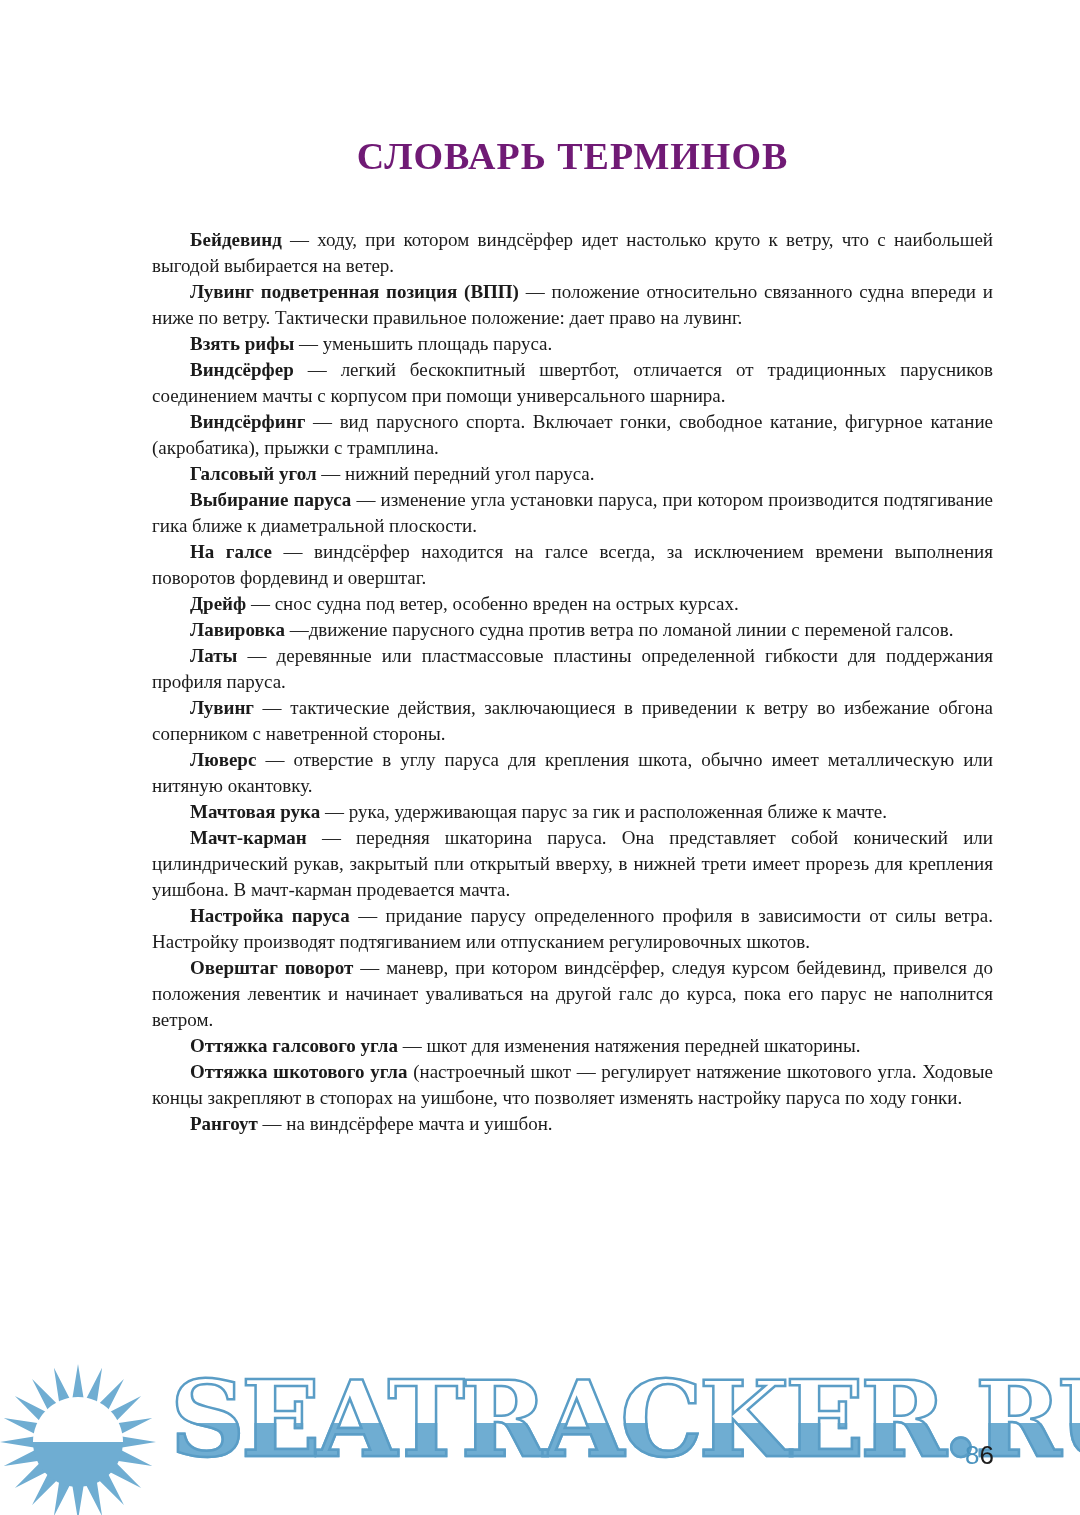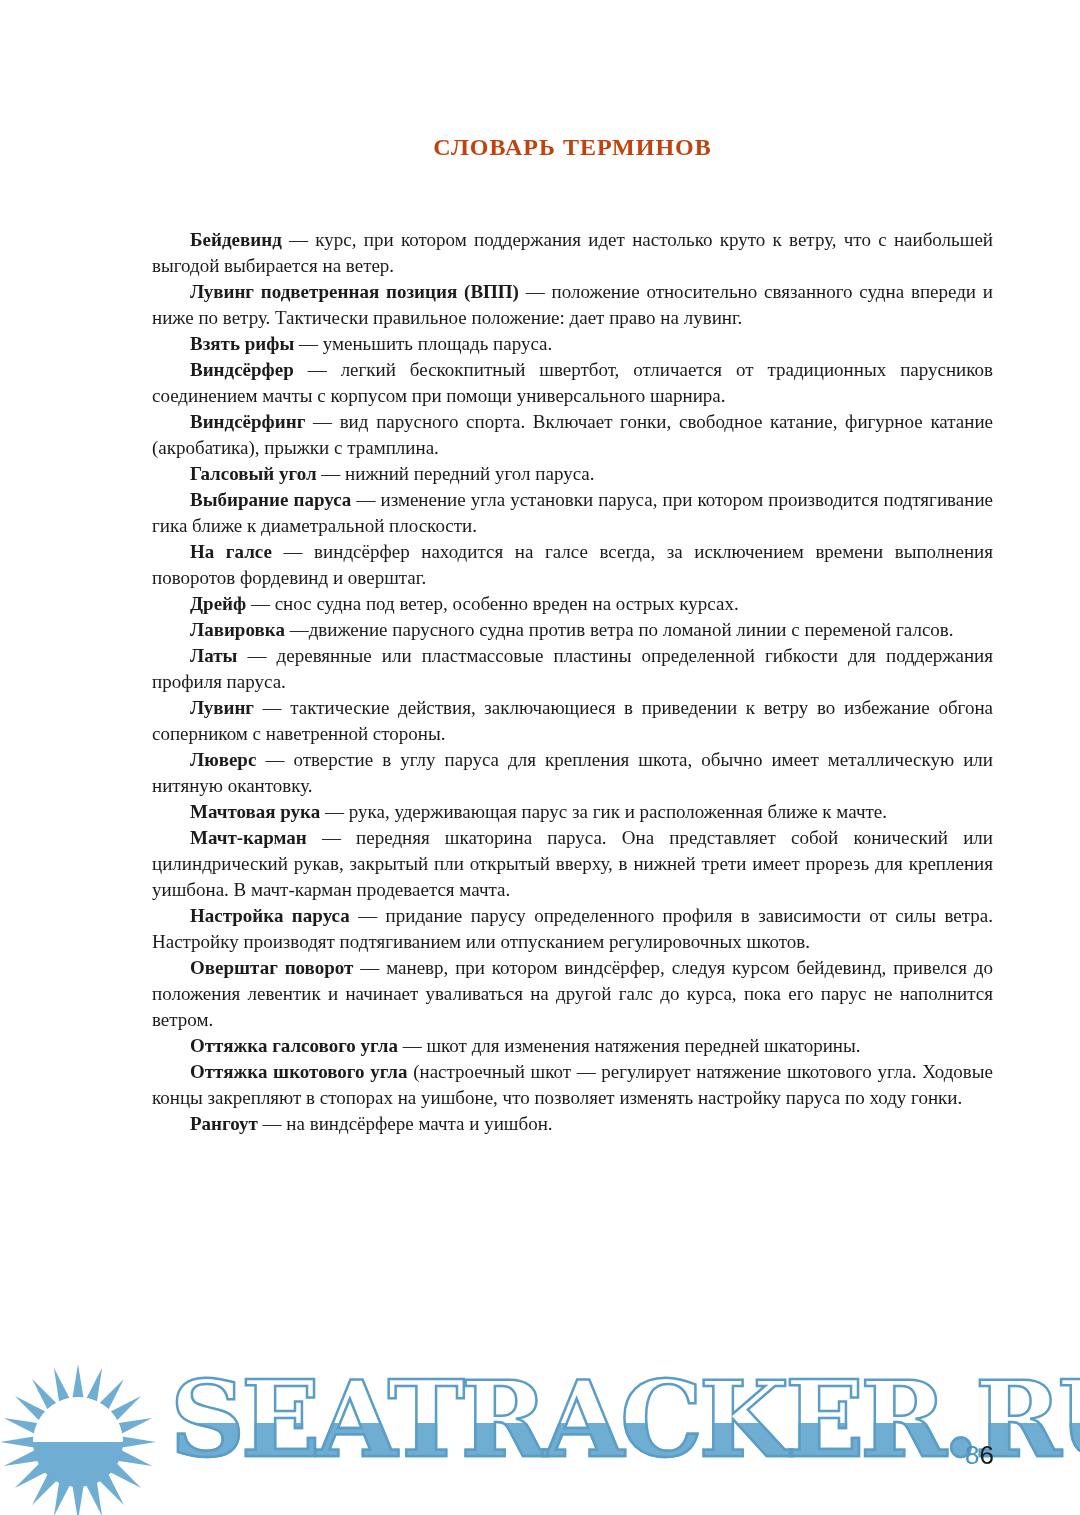--- a/index.html
+++ b/index.html
@@ -19,24 +19,24 @@
     background:var(--background);
     overflow:hidden;
     font-family:"Liberation Serif","DejaVu Serif",serif;
     color:var(--text);
   }
   .title{
     position:absolute;
     left:152px;top:134px;width:841px;
     margin:0;
     text-align:center;
-    font-size:24px;
+    font-size:38px;
     font-weight:bold;
     letter-spacing:1px;
-    color:#c2410c;
+    color:#701a75;
     z-index:1;
   }
   .content{
     position:absolute;
     left:152px;top:227px;width:841px;
     z-index:1;
   }
   .entry{
     margin:0;
     text-indent:38px;
@@ -86,21 +86,21 @@
   .pn-d2{color:var(--page_number_dark);}
 </style>
 </head>
 <body>
 
 <div class="page">
 
   <h1 class="title">СЛОВАРЬ ТЕРМИНОВ</h1>
 
   <div class="content">
-  <p class="entry"><b>Бейдевинд</b><span> — курс, при котором поддержания идет настолько круто к ветру, что с наибольшей выгодой выбирается на ветер.</span></p>
+  <p class="entry"><b>Бейдевинд</b><span> — ходу, при котором виндсёрфер идет настолько круто к ветру, что с наибольшей выгодой выбирается на ветер.</span></p>
 
   <p class="entry"><b>Лувинг подветренная позиция (ВПП)</b><span> — положение относительно связанного судна впереди и ниже по ветру. Тактически правильное положение: дает право на лувинг.</span></p>
 
   <p class="entry"><b>Взять рифы</b><span> — уменьшить площадь паруса.</span></p>
 
   <p class="entry"><b>Виндсёрфер</b><span> — легкий бескокпитный швертбот, отличается от традиционных парусников соединением мачты с корпусом при помощи универсального шарнира.</span></p>
 
   <p class="entry"><b>Виндсёрфинг</b><span> — вид парусного спорта. Включает гонки, свободное катание, фигурное катание (акробатика), прыжки с трамплина.</span></p>
 
   <p class="entry"><b>Галсовый угол</b><span> — нижний передний угол паруса.</span></p>

